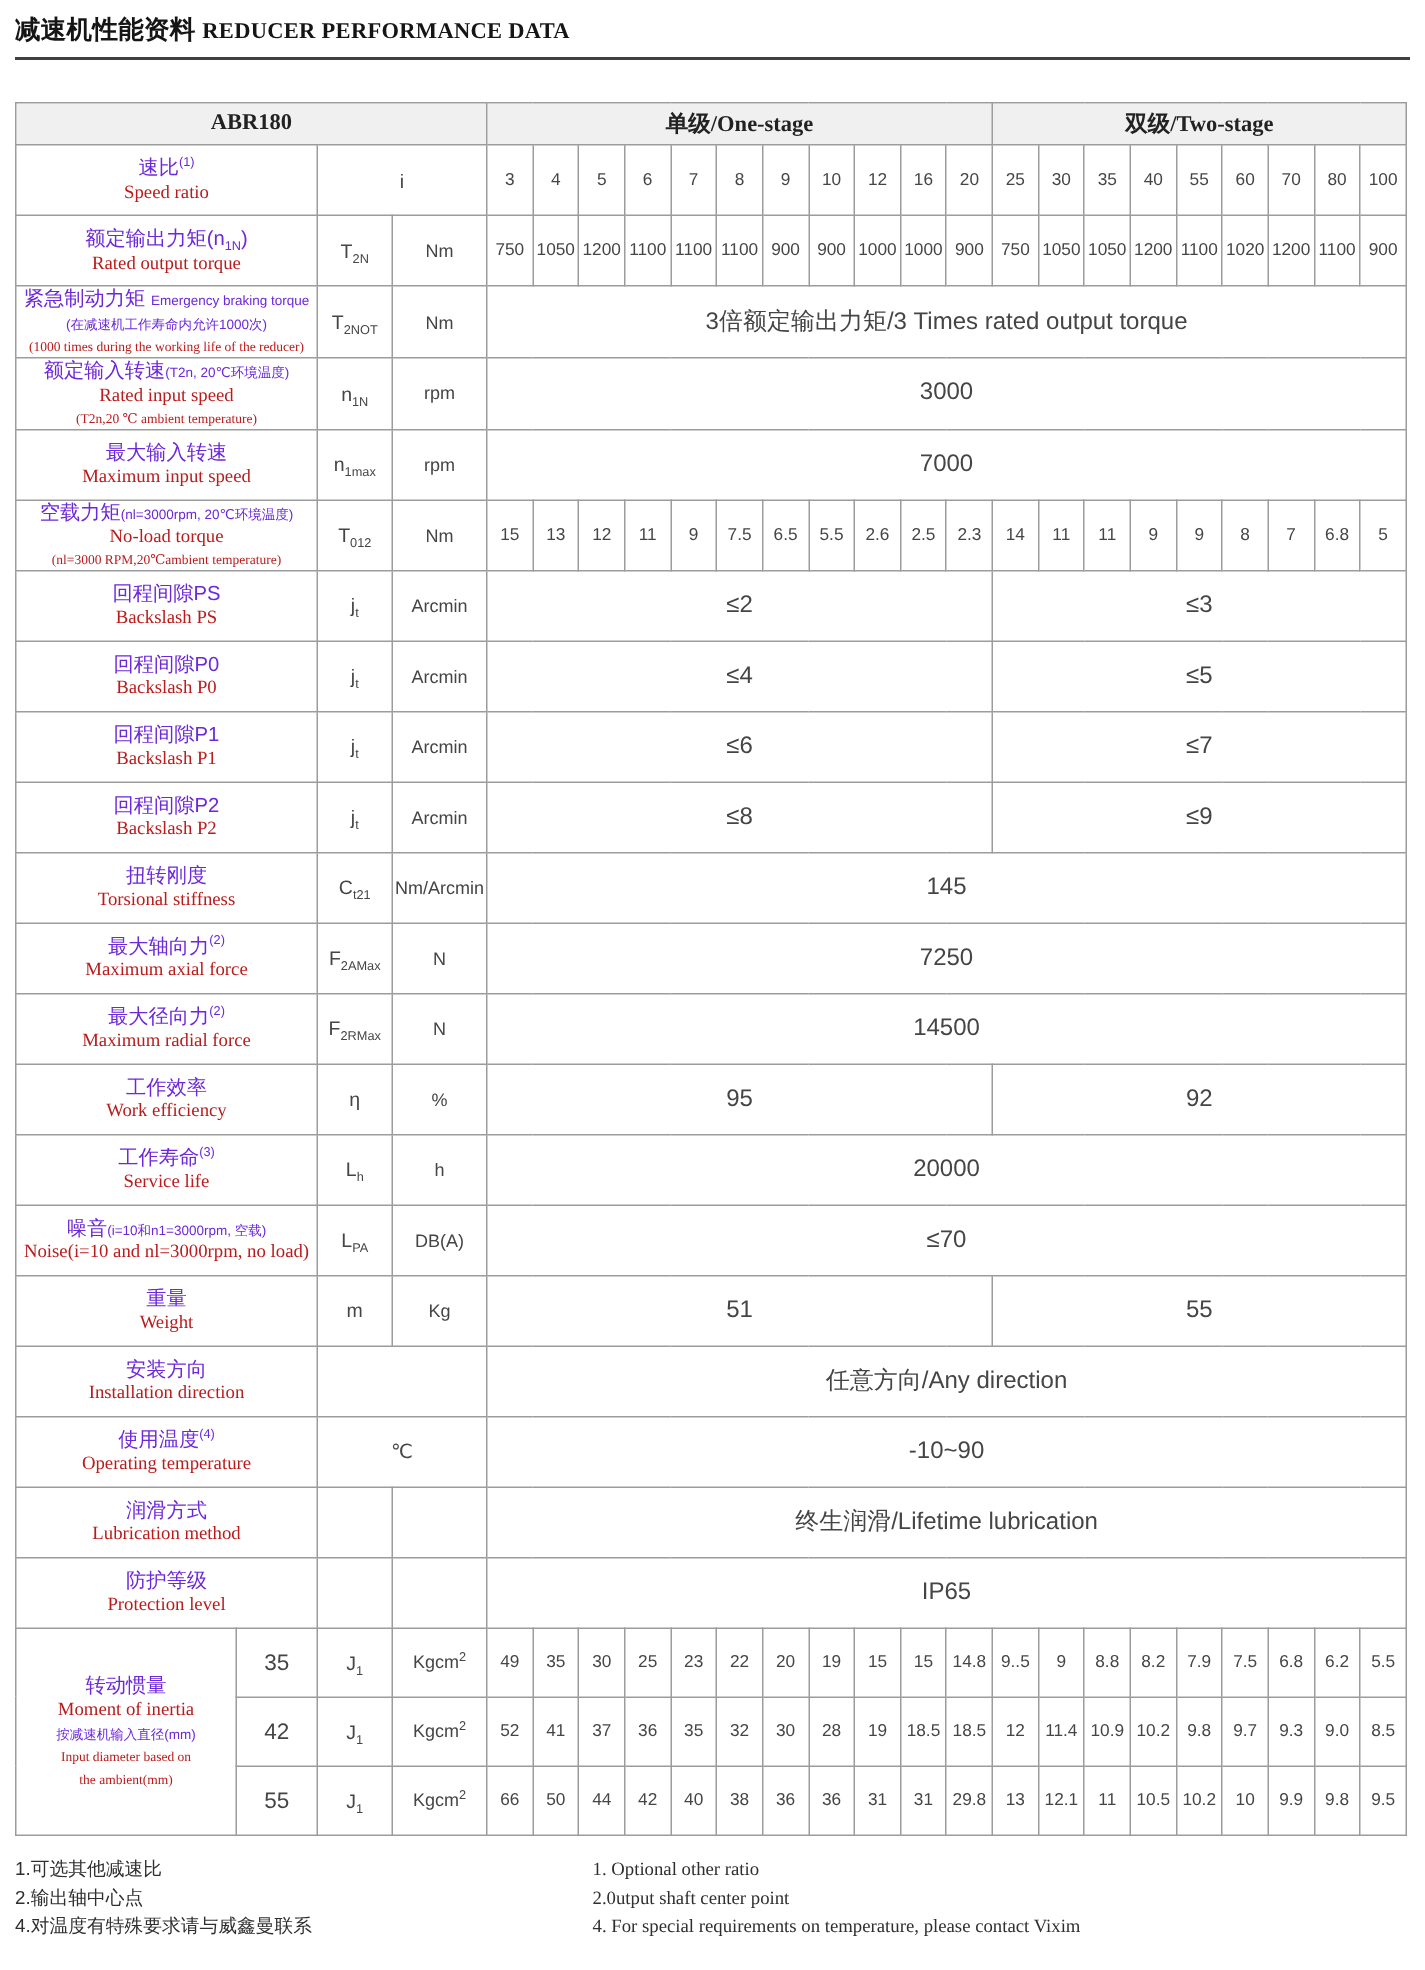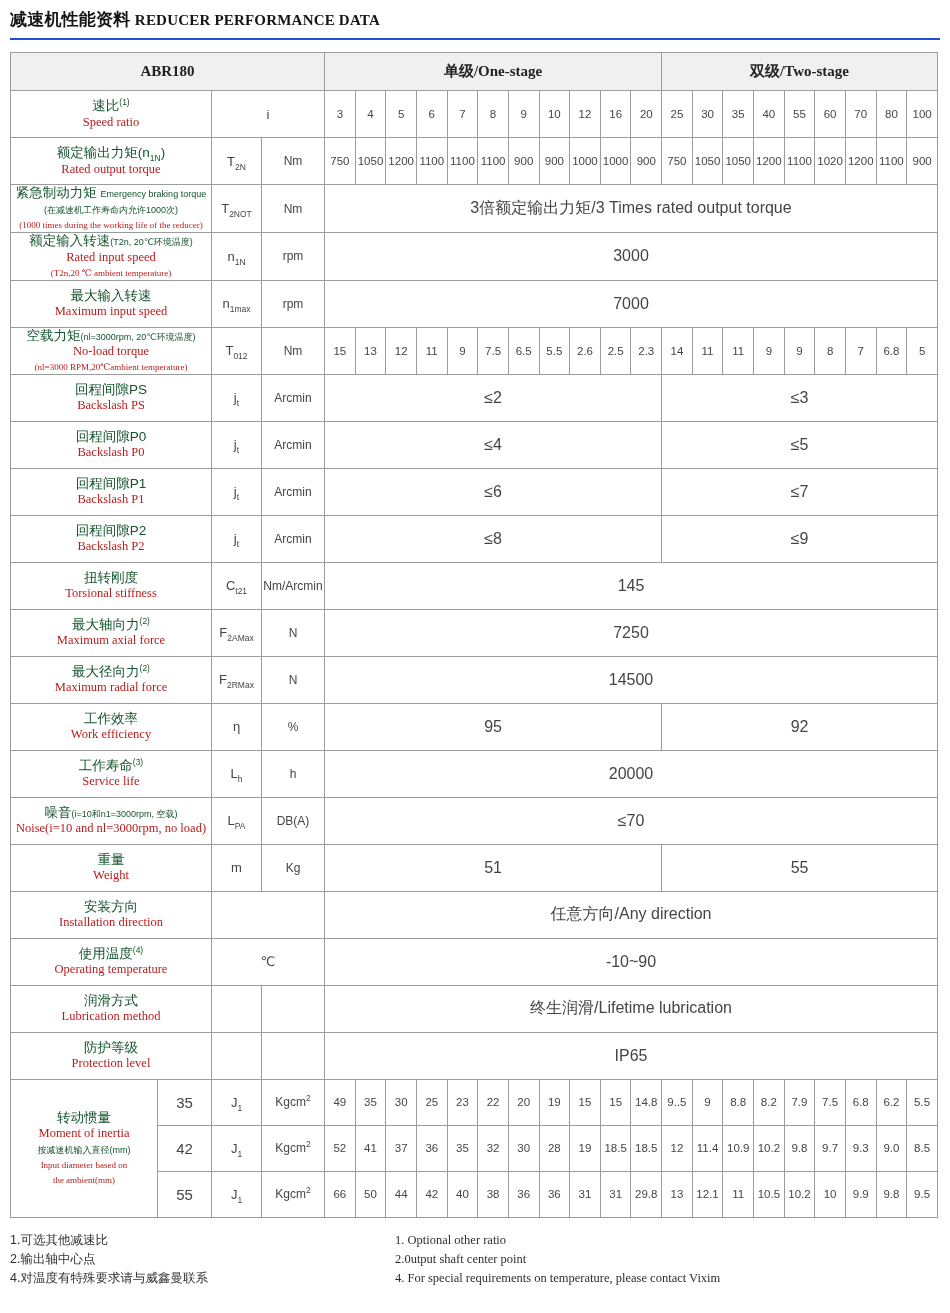--- a/index.html
+++ b/index.html
@@ -1,31 +1,31 @@
 <!DOCTYPE html>
 <html><head>
 <meta charset="utf-8">
 <style>
   html,body{margin:0;padding:0;background:#fff;}
   body{width:950px;height:1313px;font-family:"Liberation Sans","DejaVu Sans",sans-serif;color:#3c3c3c;overflow:hidden;}
   .page{padding:8px 10px 0 10px;}
   .title{font-family:"Liberation Serif","DejaVu Serif",serif;font-weight:bold;font-size:17px;color:#151515;
-         border-bottom:2px solid #1d4ed8;padding-bottom:7px;margin-bottom:12px;letter-spacing:.2px;}
+         border-bottom:2px solid #404040;padding-bottom:7px;margin-bottom:28px;letter-spacing:.2px;}
   .title .en{font-size:15px;}
   table.spec{border-collapse:collapse;table-layout:fixed;width:928px;}
   table.spec td{border:1px solid #9c9c9c;text-align:center;vertical-align:middle;color:#454545;
                 padding:0;overflow:hidden;}
-  tr.head{height:38px;}
+  tr.head{height:28px;}
   tr.head td{background:#f0f0f0;font-family:"Liberation Serif","DejaVu Serif",serif;font-weight:bold;
              font-size:15px;color:#222;}
   tr.r{height:47px;}
   tr.ri{height:46px;}
   td.lbl{text-align:left;padding:2px 3px 2px 7px;}
   .line{line-height:1.2;}
-  .line.zh{font-size:13.5px;color:#14532d;}
+  .line.zh{font-size:13.5px;color:#6d28d9;}
   .line.en{font-family:"Liberation Serif","DejaVu Serif",serif;font-size:12.5px;color:#b91c1c;}
   .sm{font-size:9px;text-align:center;}
   sub,sup{font-size:8.5px;line-height:0;}
   td.sym{font-size:13px;}
   td.unit{font-size:12px;}
   td.val{font-size:11.5px;}
   td.sp{font-size:16px;border-radius:11px;}
   td.subl{font-size:15px;}
   .footnotes{display:flex;margin-top:13px;font-size:12.5px;line-height:19px;color:#2f2f2f;}
   .fn-zh{width:385px;}

